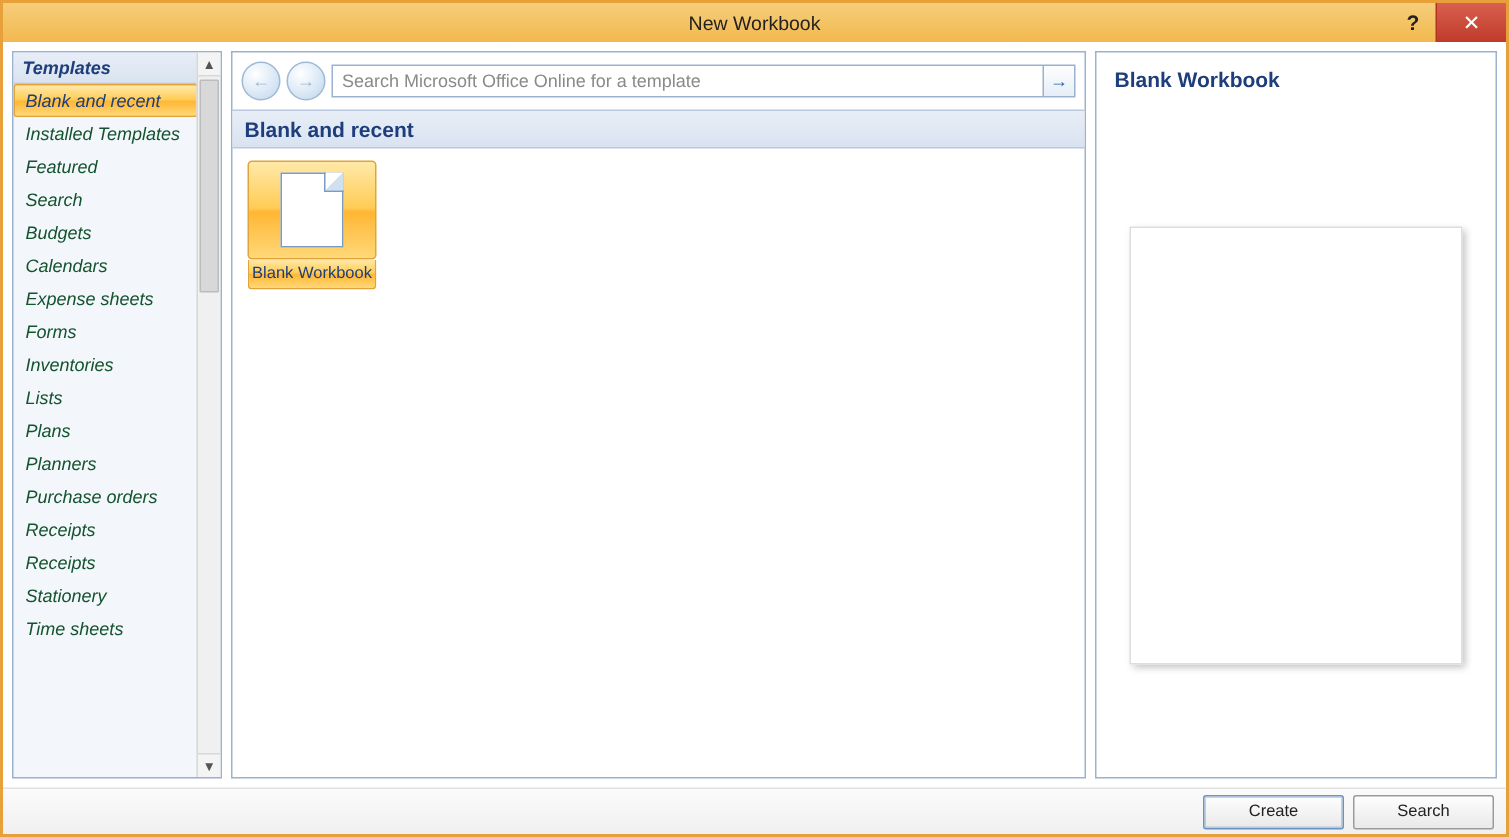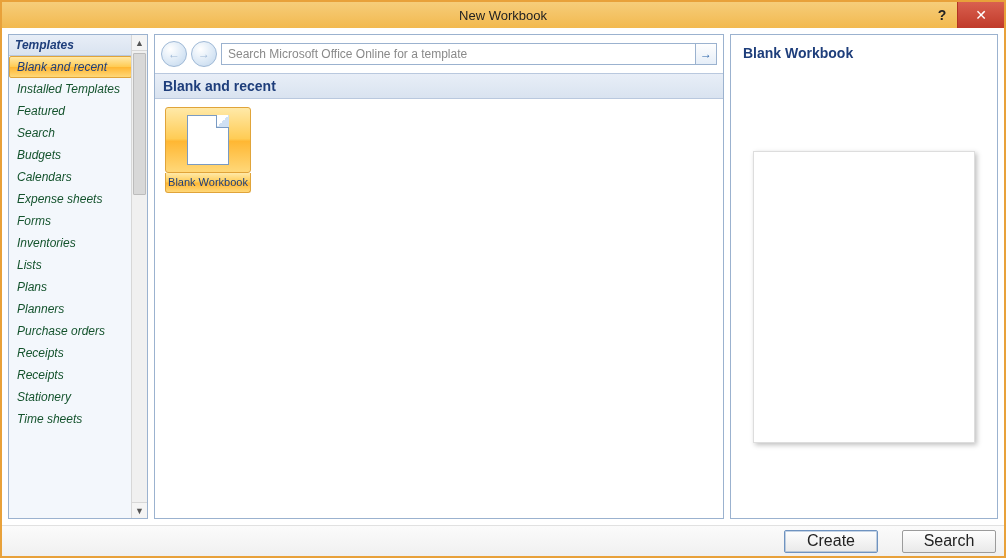--- a/index.html
+++ b/index.html
@@ -267,25 +267,24 @@
     padding: 0 8px;
     border-top: 1px solid #e1e1e1;
     background: linear-gradient(#fbfbfb,#f0f0f0);
   }
   .btn {
     min-width: 72px;
     height: 21px;
     background: linear-gradient(#fefefe,#e9e9e9);
     border:1px solid #9b9b9b;
     border-radius:2px;
-    font-size:16px;
+    font-size:11px;
     display:flex;align-items:center;justify-content:center;
     color:#222;
     padding: 0 10px;
-    margin-left: 18px;
   }
   .btn.primary{
     border-color:#6f93c0;
     box-shadow: 0 0 0 1px rgba(111,147,192,.4) inset;
   }
 </style>
 </head>
 <body>
 
 <div class="window">

